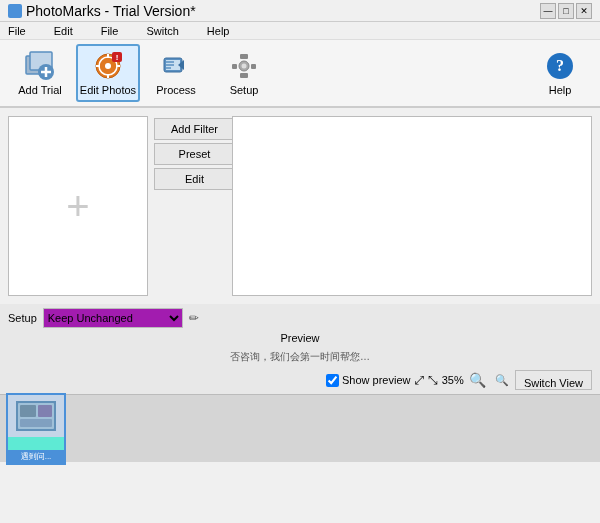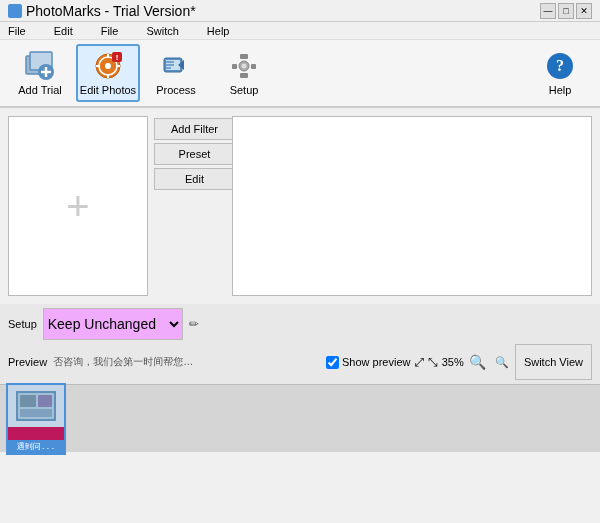--- a/index.html
+++ b/index.html
@@ -134,52 +134,53 @@
       background: #e8e8e8;
     }
     .preset-row {
       display: flex;
       align-items: center;
       gap: 6px;
       font-size: 11px;
     }
     .preset-select {
       width: 140px;
-      height: 32px;
-      font-size: 14px;
+      height: 20px;
+      font-size: 11px;
       border: 1px solid #bbb;
-      background: #f0abfc;
+      background: #a21caf;
     }
     .edit-pencil {
       cursor: pointer;
       font-size: 12px;
       color: #555;
     }
     .preview-row {
       display: flex;
       align-items: center;
       gap: 6px;
       font-size: 11px;
+      flex-direction: column;
     }
     .preview-filename {
       font-size: 10px;
       color: #555;
       max-width: 140px;
       overflow: hidden;
       white-space: nowrap;
       text-overflow: ellipsis;
     }
     .preview-controls {
       display: flex;
       align-items: center;
       gap: 4px;
       margin-left: auto;
     }
     .switch-view-btn {
-      height: 36px;
+      height: 20px;
       padding: 6px 8px;
       font-size: 11px;
       background: #e8e8e8;
       border: 1px solid #bbb;
       cursor: pointer;
     }
     .zoom-btn {
       cursor: pointer;
       font-size: 14px;
       color: #333;
@@ -200,30 +201,29 @@
       background: #d5d5d5;
       border-top: 1px solid #bbb;
       display: flex;
       align-items: center;
       padding: 4px 6px;
       gap: 4px;
     }
     .thumbnail-item {
       width: 60px;
       height: 72px;
-      background: #be185d;
+      background: #5eead4;
       border: 2px solid #4a90d9;
       display: flex;
       flex-direction: column;
       align-items: center;
       justify-content: flex-start;
       overflow: hidden;
       cursor: pointer;
       flex-shrink: 0;
-      font-family: Liberation Mono, monospace;
     }
     .thumb-img {
       width: 56px;
       height: 42px;
       background: #c5d5e8;
       display: flex;
       align-items: center;
       justify-content: center;
     }
     .thumb-label {

